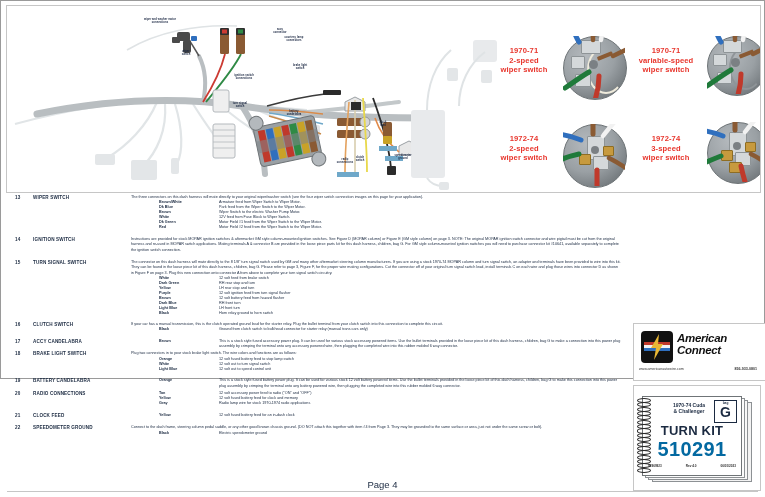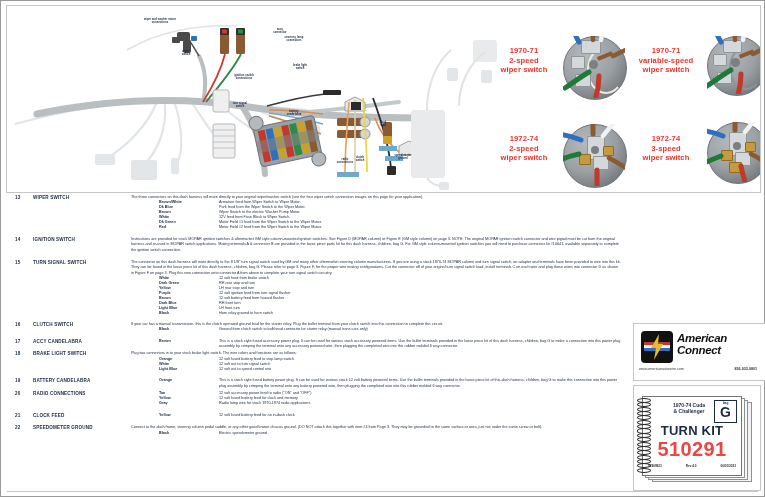--- a/index.html
+++ b/index.html
@@ -1,17 +1,17 @@
 <!DOCTYPE html>
 <html><head>
 <meta charset="utf-8">
 <style>
   html,body{margin:0;padding:0;background:#fff;}
   body{width:765px;height:497px;font-family:"Liberation Sans",sans-serif;overflow:hidden;}
-  #page{position:relative;width:765px;height:497px;box-sizing:border-box;
+  #page{position:relative;width:765px;height:379px;box-sizing:border-box;
         border:1px solid #9a9a9a;background:#fff;}
 
   
   #diagram{position:absolute;left:5px;top:4px;width:753px;height:186px;
            border:1px solid #c6c6c6;background:#fff;overflow:hidden;}
   .lbl{position:absolute;font-size:2.6px;line-height:1.25;color:#14213d;
        font-weight:bold;text-align:center;letter-spacing:.1px;}
   .redlbl{position:absolute;color:#e8352c;font-weight:bold;font-size:7.6px;
           line-height:1.26;text-align:center;letter-spacing:.1px;}
 
@@ -65,21 +65,21 @@
              font-size:5px;font-weight:bold;color:#1b2a41;line-height:1.28;}
   #bagbox{position:absolute;right:4px;top:3px;width:21px;height:21px;border:1px solid #1b2a41;
           background:#fff;}
   #bagword{position:absolute;left:0;top:0px;width:21px;text-align:center;font-size:3.2px;
            font-weight:bold;color:#1b2a41;}
   #bagletter{position:absolute;left:0;top:3.5px;width:21px;text-align:center;font-size:14px;
              font-weight:bold;color:#1b2a41;line-height:1;}
   #kitname{position:absolute;left:3px;top:26px;width:92px;text-align:center;font-size:13px;
            font-weight:bold;color:#1b2a41;letter-spacing:.2px;}
   #kitnum{position:absolute;left:3px;top:42px;width:92px;text-align:center;font-size:20px;
-          font-weight:bold;color:#ef4444;letter-spacing:.4px;line-height:1;}
+          font-weight:bold;color:#0369a1;letter-spacing:.4px;line-height:1;}
   #bookfoot{position:absolute;left:5px;top:67px;width:88px;font-size:3.1px;font-weight:bold;
             color:#333;display:flex;justify-content:space-between;}
 
   
   #footer{position:absolute;left:0;top:478px;width:763px;text-align:center;
           font-size:9.5px;color:#1b2a41;}
   #footrule{position:absolute;left:6px;top:490px;width:751px;height:1px;background:#c6c6c6;}
 </style>
 </head>
 <body>
@@ -539,15 +539,16 @@
         <div class="coil" style="top: 43.5px;"></div>
         <div class="coil" style="top: 47.85px;"></div>
         <div class="coil" style="top: 52.2px;"></div>
         <div class="coil" style="top: 56.55px;"></div>
         <div class="coil" style="top: 60.9px;"></div>
         <div class="coil" style="top: 65.25px;"></div>
         <div class="coil" style="top: 69.6px;"></div>
       </div>
   </div>
 
+  <div id="footer">Page 4</div>
   <div id="footrule"></div>
 
 </div>
 
 </body></html>

